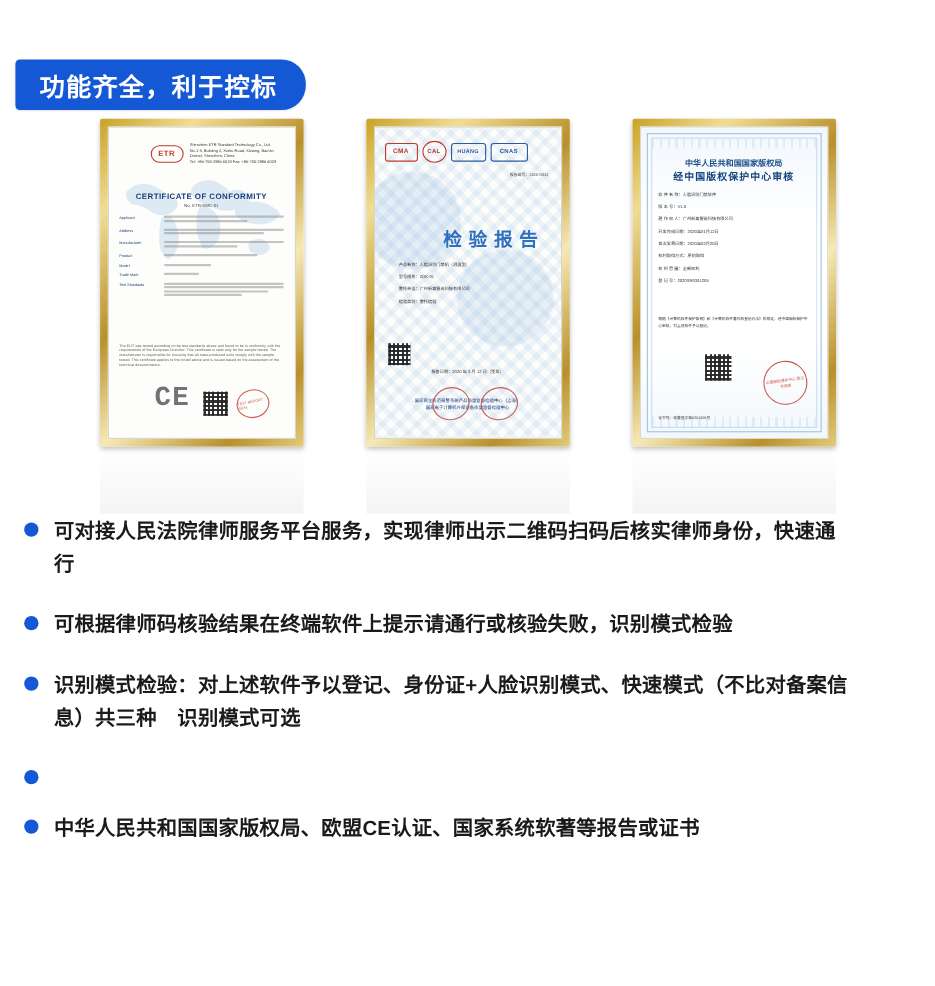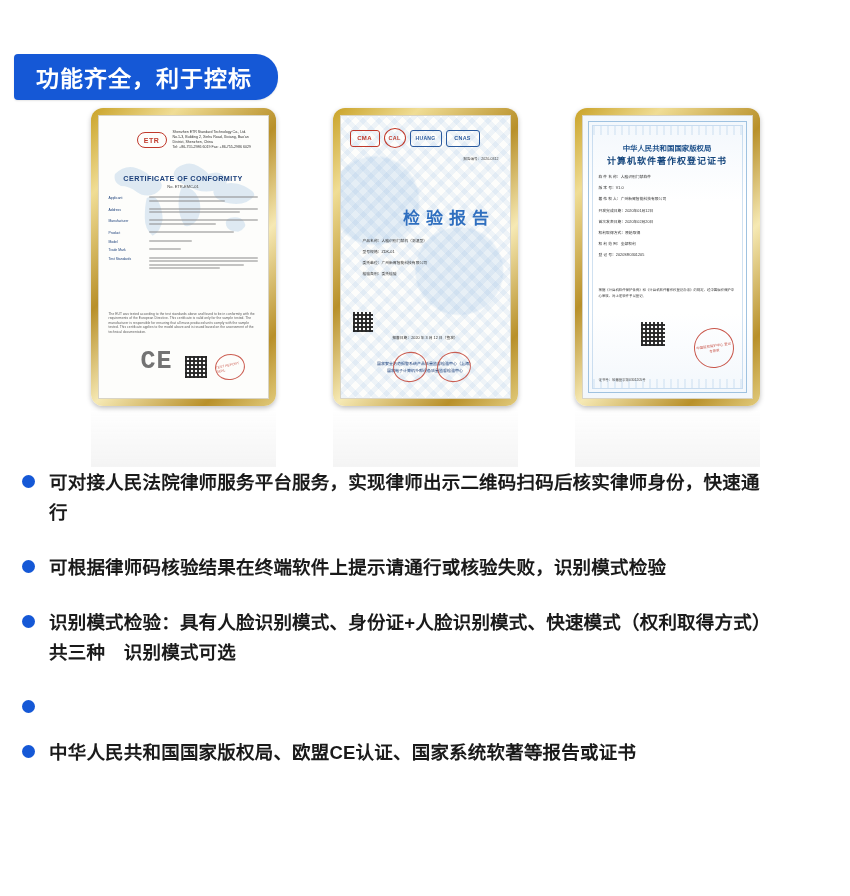--- a/index.html
+++ b/index.html
@@ -46,21 +46,21 @@
   }
   .cert-wrap {
     width: 185px;
     height: 300px;
     position: relative;
   }
   .cert-frame {
     width: 185px;
     height: 298px;
     padding: 7px;
-    border-radius: 12px;
+    border-radius: 2px;
     background: linear-gradient(135deg,#c9a227 0%, #f0dd95 18%, #b8902a 42%, #f6e9b4 62%, #b8902a 85%, #e2cb7c 100%);
     box-shadow: 0 2px 5px rgba(0,0,0,0.25);
   }
   .cert-inner {
     width: 100%; height: 100%;
     background: #fdfdfb;
     border: 1px solid #d9d4c4;
     position: relative;
     overflow: hidden;
   }
@@ -383,21 +383,21 @@
       <div class="cert-reflect"></div>
     </div>
 
     <div class="cert-wrap">
       <div class="cert-frame">
         <div class="cert-inner">
           <div class="c3-bg"></div>
           <div class="c3-border"></div>
           <div class="c3-deco"></div>
           <div class="c3-t1">中华人民共和国国家版权局</div>
-          <div class="c3-t2">计算机软件著作权登记证书</div>
+          <div class="c3-t2">经中国版权保护中心审核</div>
           <div class="c3-rows">
             <div class="c3-row">软 件 名 称：人脸识别门禁软件</div>
             <div class="c3-row">版 本 号：V1.0</div>
             <div class="c3-row">著 作 权 人：广州新翼智能科技有限公司</div>
             <div class="c3-row">开发完成日期：2020年01月12日</div>
             <div class="c3-row">首次发表日期：2020年02月20日</div>
             <div class="c3-row">权利取得方式：原始取得</div>
             <div class="c3-row">权 利 范 围：全部权利</div>
             <div class="c3-row">登 记 号：2020SR0301205</div>
           </div>
@@ -416,21 +416,21 @@
     <div class="bullet">
       <span class="dot"></span>
       <span class="btext">可对接人民法院律师服务平台服务，实现律师出示二维码扫码后核实律师身份，快速通行</span>
     </div>
     <div class="bullet">
       <span class="dot"></span>
       <span class="btext">可根据律师码核验结果在终端软件上提示请通行或核验失败，识别模式检验</span>
     </div>
     <div class="bullet">
       <span class="dot"></span>
-      <span class="btext">识别模式检验：具有人脸识别模式、身份证+人脸识别模式、快速模式（权利取得方式）共三种　识别模式可选</span>
+      <span class="btext">识别模式检验：对上述软件予以登记、身份证+人脸识别模式、快速模式（不比对备案信息）共三种　识别模式可选</span>
     </div>
     <div class="bullet">
       <span class="dot"></span>
     </div>
     <div class="bullet">
       <span class="dot"></span>
       <span class="btext">中华人民共和国国家版权局、欧盟CE认证、国家系统软著等报告或证书</span>
     </div>
   </div>
 

